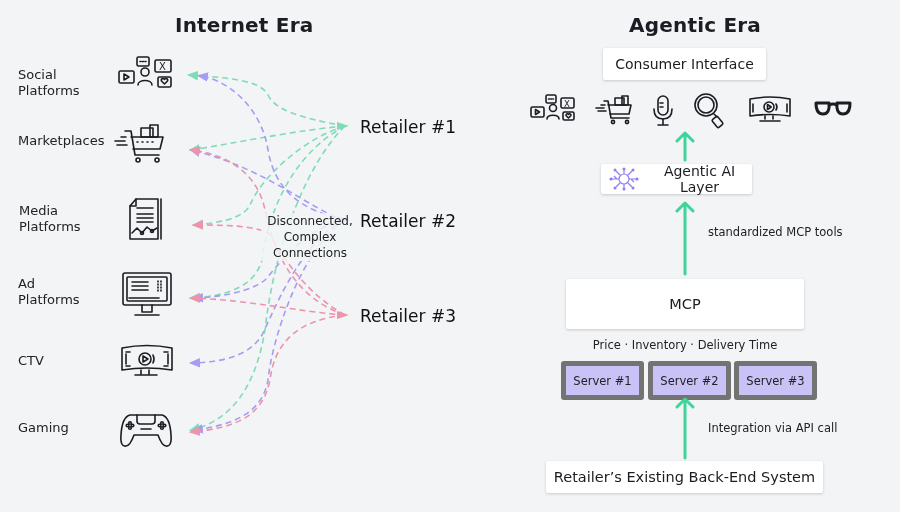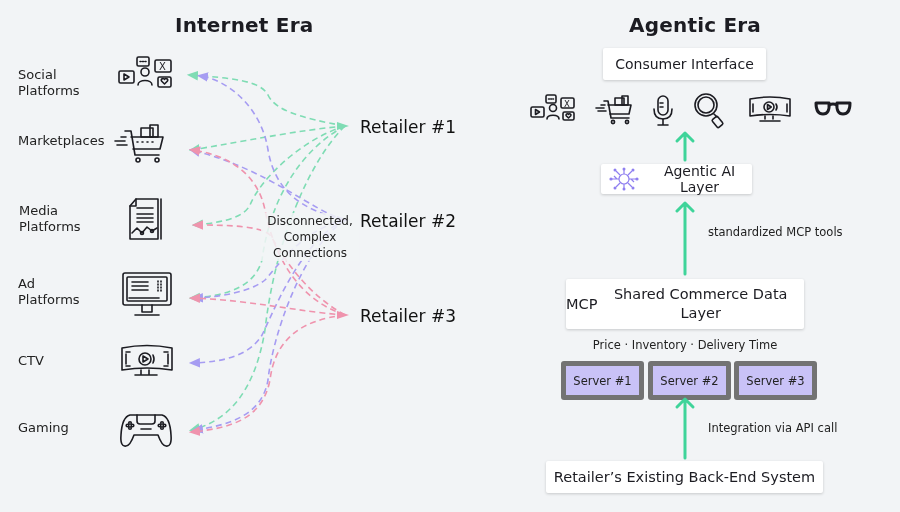--- a/index.html
+++ b/index.html
@@ -255,21 +255,20 @@
 
 <svg class="abs" style="left:674px;top:200px;" width="22" height="74">
   <path d="M11 74V3M3 11l8-8 8 8" fill="none" stroke="#3fd49a" stroke-width="3" stroke-linecap="round" stroke-linejoin="round"></path>
 </svg>
 <div class="abs small" style="left:708px;top:224px;">
   <div>standardized MCP tools</div>
 </div>
 
 <div class="abs box" style="left:566px;top:279px;width:238px;height:50px;font-size:14.5px;line-height:19px;">
   <div>MCP</div>
-  <div>Shared Commerce Data Layer</div>
 </div>
 
 <div class="abs small" style="left:566px;top:337px;width:238px;text-align:center;">Price · Inventory · Delivery Time</div>
 
 <div class="abs server" style="left:561px;top:361px;width:73px;height:29px;">Server #1</div>
 <div class="abs server" style="left:648px;top:361px;width:73px;height:29px;">Server #2</div>
 <div class="abs server" style="left:734px;top:361px;width:73px;height:29px;">Server #3</div>
 
 <svg class="abs" style="left:674px;top:396px;" width="22" height="62">
   <path d="M11 62V3M3 11l8-8 8 8" fill="none" stroke="#3fd49a" stroke-width="3" stroke-linecap="round" stroke-linejoin="round"></path>

